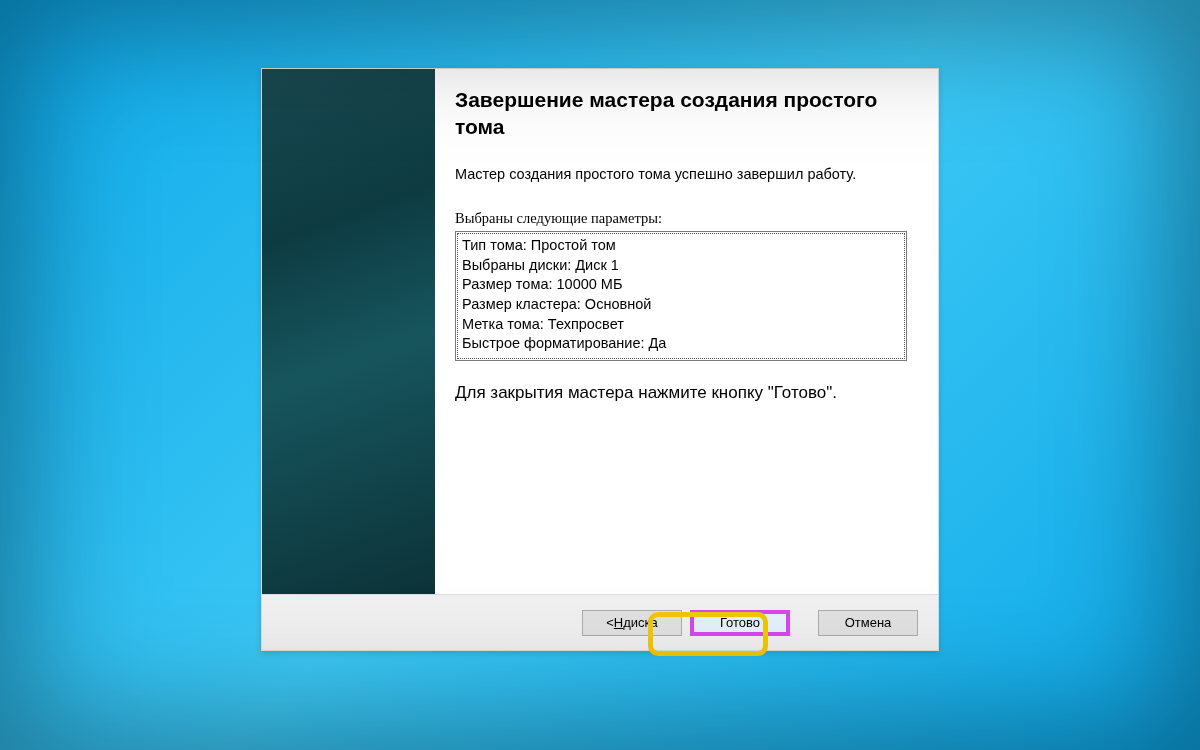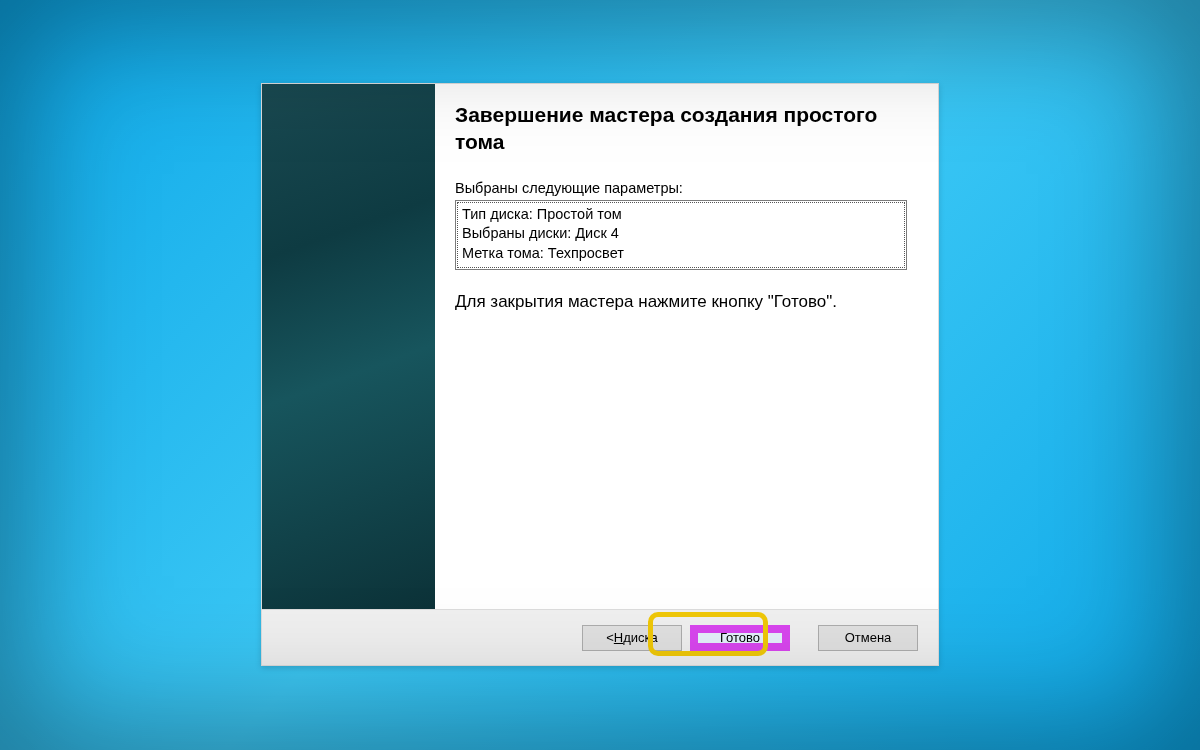--- a/index.html
+++ b/index.html
@@ -11,21 +11,21 @@
       position: relative;
       overflow: hidden;
     }
     .vignette {
       position: absolute; inset: 0;
       box-shadow: inset 0 0 120px 30px rgba(0,0,0,0.35);
       pointer-events: none;
     }
     .wizard-window {
       position: absolute;
-      left: 261px; top: 83px;
+      left: 261px; top: 68px;
       width: 678px; height: 583px;
       background: #ffffff;
       border: 1px solid #dcdcdc;
       box-shadow: 0 2px 6px rgba(0,0,0,0.15);
       display: flex;
       flex-direction: column;
     }
     .wizard-body {
       flex: 1;
       display: flex;
@@ -47,20 +47,21 @@
       margin-bottom: 24px;
     }
     .desc {
       font-size: 14.5px;
       line-height: 1.35;
       margin-bottom: 26px;
     }
     .params-label {
       font-size: 14.5px;
       margin-bottom: 4px;
+      font-family: Liberation Serif, serif;
     }
     .params-box {
       border: 1px solid #7a7a7a;
       outline: 1px dotted #555;
       outline-offset: -3px;
       padding: 4px 6px 6px 6px;
       width: 452px;
       background: #fff;
       font-size: 14.5px;
       line-height: 1.35;
@@ -88,43 +89,47 @@
       border: 1px solid #adadad;
       font-size: 13px;
       font-family: inherit;
       cursor: pointer;
       display: inline-flex;
       align-items: center;
       justify-content: center;
     }
     .btn-default {
       background: #e5f1fb;
-      border: 8px solid #d946ef;
+      border: 4px solid #d946ef;
     }
     .underline { text-decoration: underline; }
     .highlight-ring {
       position: absolute;
       border: 5px solid #f0c808;
       border-radius: 10px;
       pointer-events: none;
     }
   </style>
 </head>
 <body>
 
 <div class="wizard-window">
   <div class="wizard-body">
     <div class="sidebar-banner"></div>
     <div class="content">
       <h1 class="wizard-title">Завершение мастера создания простого тома</h1>
+      <p class="desc">Мастер создания простого тома успешно завершил работу.</p>
       <p class="params-label">Выбраны следующие параметры:</p>
       <div class="params-box">
-        <div>Тип диска: Простой том</div>
-        <div>Выбраны диски: Диск 4</div>
+        <div>Тип тома: Простой том</div>
+        <div>Выбраны диски: Диск 1</div>
+        <div>Размер тома: 10000 МБ</div>
+        <div>Размер кластера: Основной</div>
         <div>Метка тома: Техпросвет</div>
+        <div>Быстрое форматирование: Да</div>
       </div>
       <p class="close-hint">Для закрытия мастера нажмите кнопку "Готово".</p>
     </div>
   </div>
   <div class="button-bar">
     <button class="btn">
         <span>&lt; </span>
         <span class="underline">Н</span>
         <span>диска</span>
       </button>

